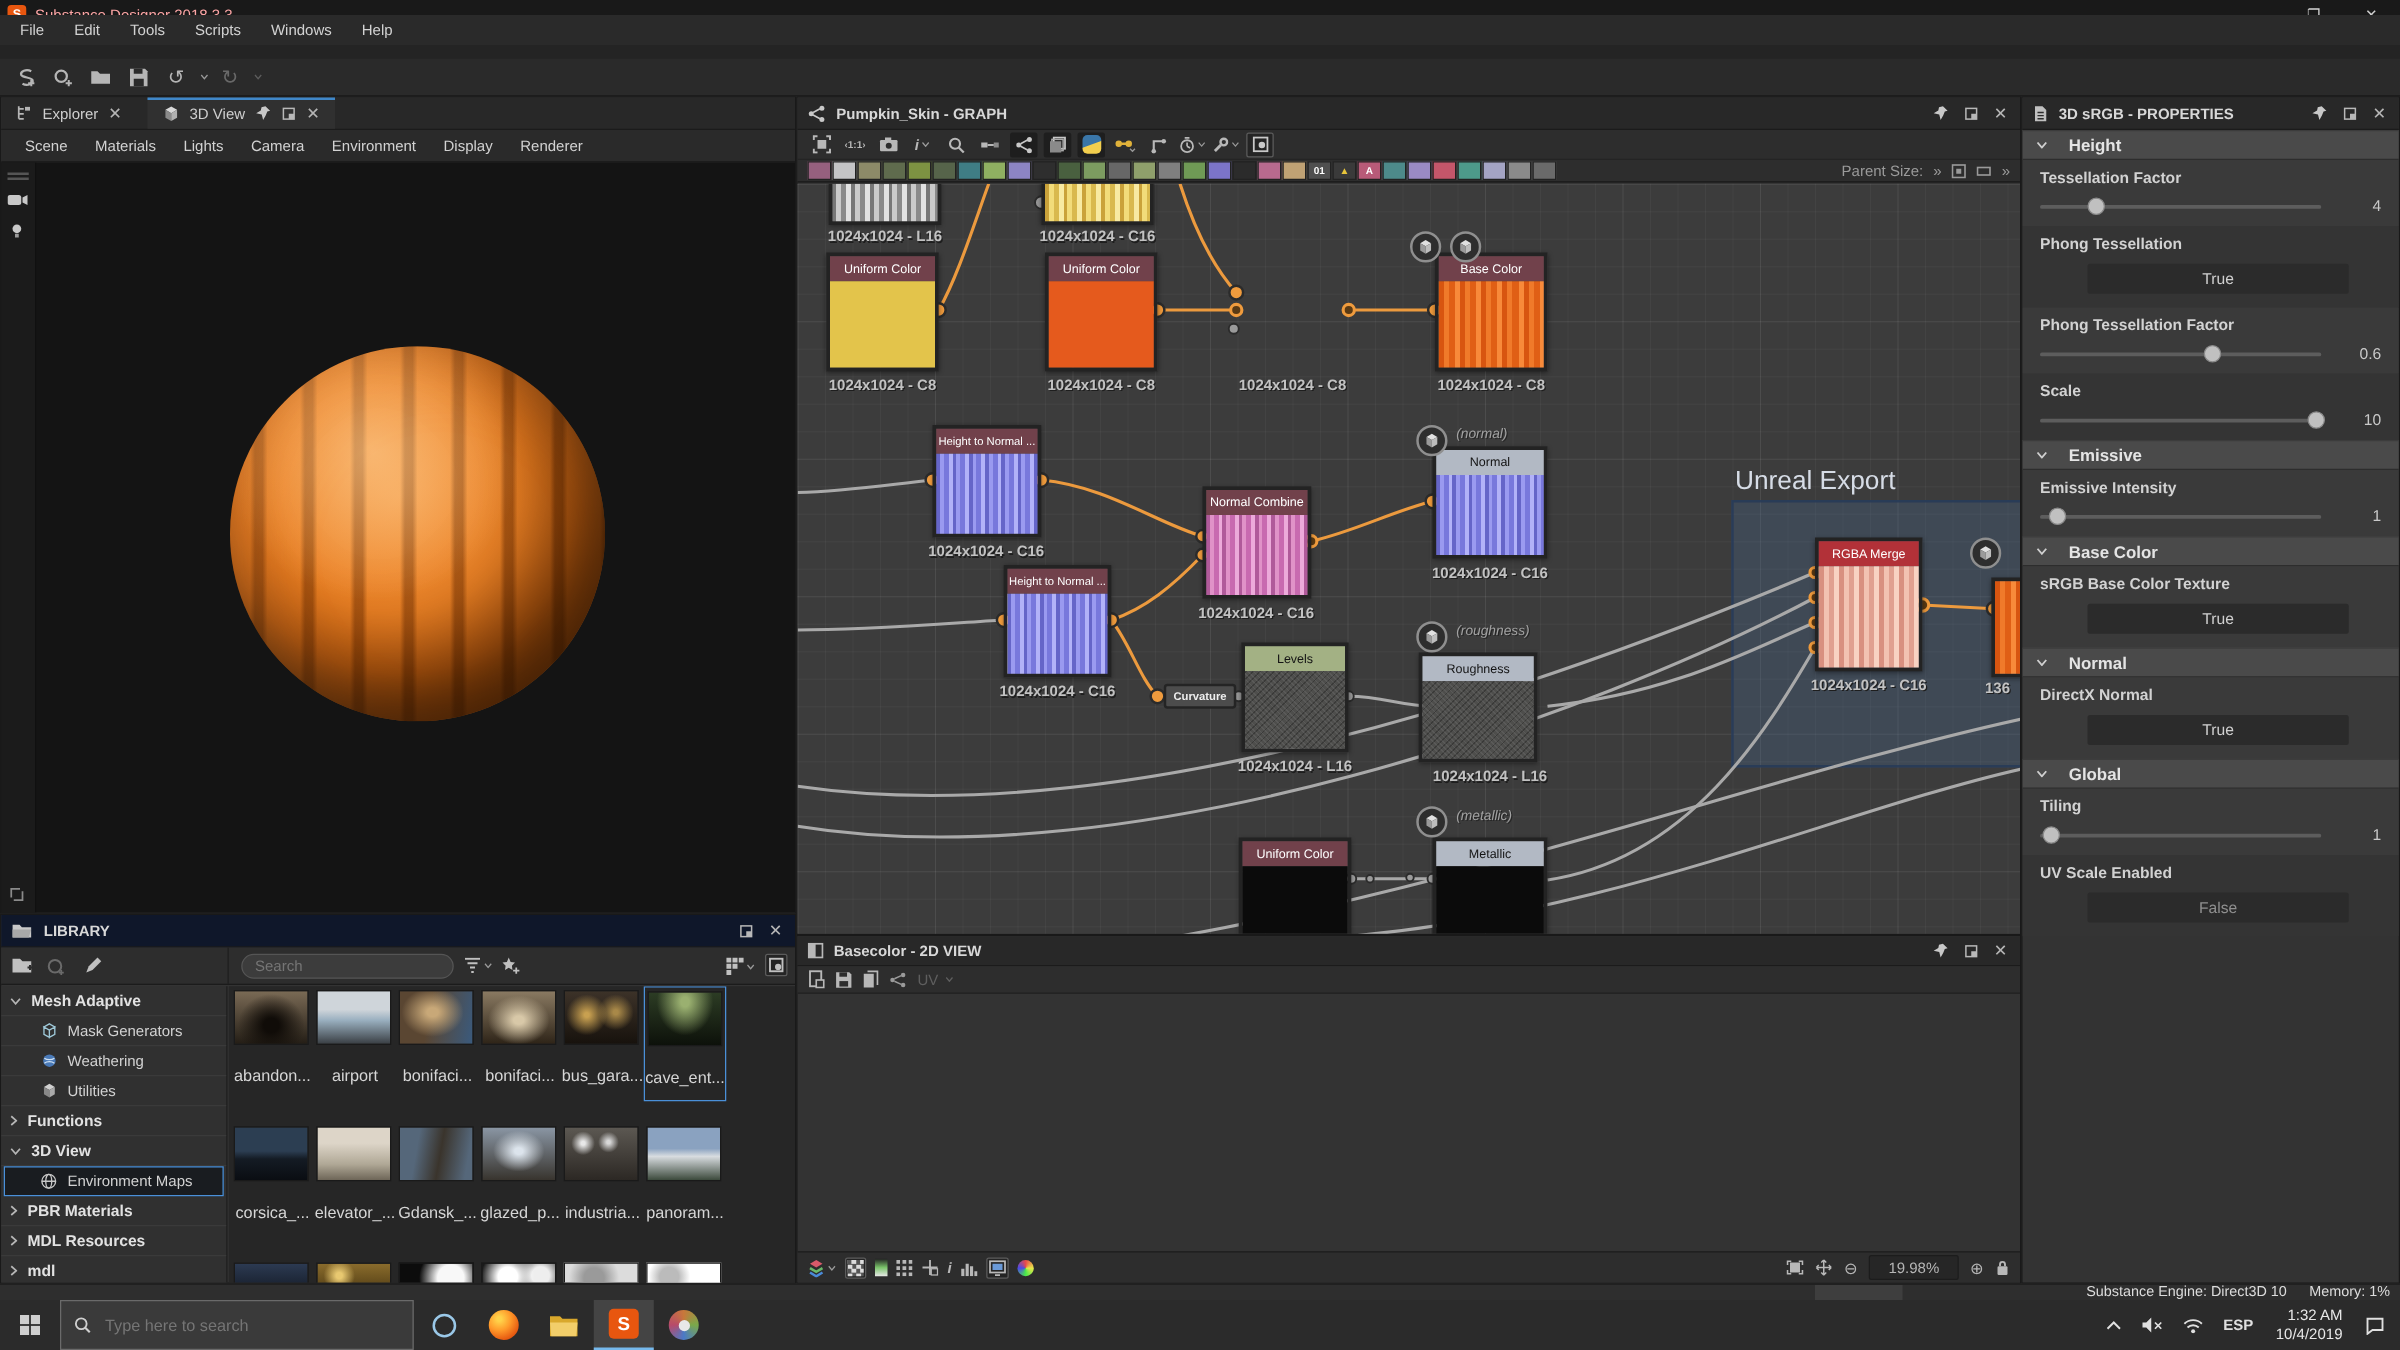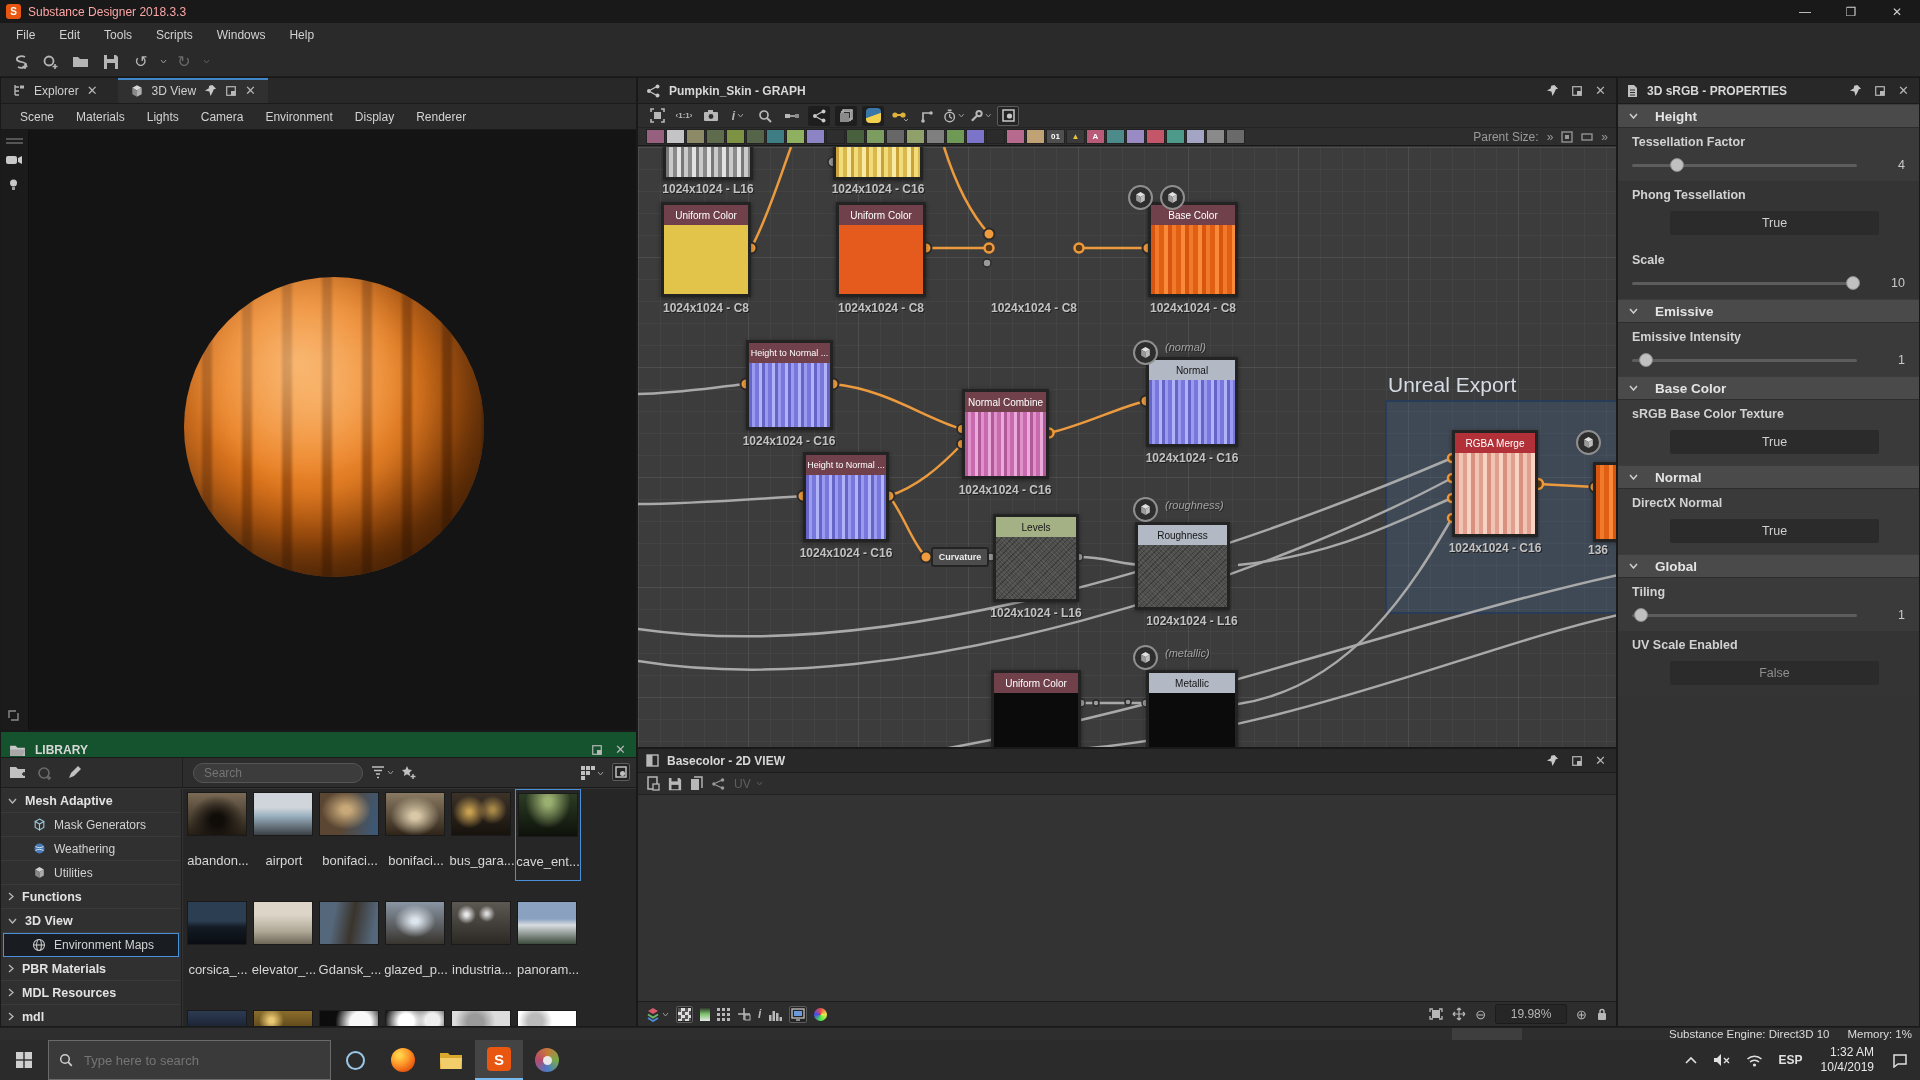--- a/index.html
+++ b/index.html
@@ -8,21 +8,21 @@
 .abs{position:absolute}
 svg{display:block}
 .ic{display:inline-flex;align-items:center;justify-content:center;color:#b5b5b5}
 .cv{margin-left:2px}
 
 #titlebar{left:0;top:0;width:1920px;height:23px;background:#191919;display:flex;align-items:center;padding-left:6px;gap:7px}
 .app-ico{width:15px;height:15px;border-radius:3px;background:#e8560f;color:#fff;font-weight:bold;font-size:10px;display:flex;align-items:center;justify-content:center}
 #titlebar .t{color:#fca5a5;font-size:12px}
 .win-controls{margin-left:auto;display:flex;height:100%}
 .win-btn{width:46px;display:flex;align-items:center;justify-content:center;color:#cfcfcf;font-size:12px}
-#menubar{left:0;top:23px;width:1920px;height:24px;background:#2a2a2a;display:flex;align-items:center;padding-left:4px}
+#menubar{left:0;top:12px;width:1920px;height:24px;background:#2a2a2a;display:flex;align-items:center;padding-left:4px}
 .menu-item{padding:0 12px;height:100%;display:flex;align-items:center;color:#d2d2d2}
 #maintoolbar{left:0;top:47px;width:1920px;height:30px;background:#2a2a2a;border-bottom:1px solid #1c1c1c;display:flex;align-items:center;padding-left:8px;gap:4px}
 .tb{width:26px;height:24px;border-radius:2px}
 .dim{opacity:.45}
 
 .panel{position:absolute;background:#333;border:1px solid #191919}
 .ptabs{height:26px;background:#282828;border-bottom:1px solid #1b1b1b;display:flex;align-items:center;padding-left:8px;gap:8px}
 .ptitle{font-weight:bold;font-size:12px;color:#d8d8d8;white-space:nowrap}
 .pright{margin-left:auto;display:flex;align-items:center;gap:12px;padding-right:10px;color:#b5b5b5}
 .xg{font-size:13px;color:#b5b5b5}
@@ -89,21 +89,21 @@
 .prow{padding:7px 14px 9px 14px}
 .pr-a{background:#3a3a3a}.pr-b{background:#343434}
 .plabel{font-weight:bold;color:#d2d2d2;font-size:12.5px;margin-bottom:9px}
 .sliderline{display:flex;align-items:center;gap:12px}
 .track{position:relative;flex:1;height:3px;background:#5d5d5d;border-radius:2px}
 .knob{position:absolute;top:-6px;width:14px;height:14px;border-radius:50%;background:#c0c0c0;border:1px solid #8a8a8a}
 .pval{width:36px;text-align:right;color:#c9c9c9;font-size:12.5px}
 .pbtn{margin:1px 26px 2px 38px;height:24px;background:#2b2b2b;border-radius:2px;display:flex;align-items:center;justify-content:center;color:#d0d0d0;font-size:12.5px}
 .pbtn.off{color:#8f8f8f}
 
-#lib-header{height:26px;background:#14532d;border-bottom:1px solid #1b1b1b;display:flex;align-items:flex-end;gap:9px;padding-left:8px}
+#lib-header{height:26px;background:#0f172a;border-bottom:1px solid #1b1b1b;display:flex;align-items:center;gap:9px;padding-left:8px}
 #lib-toolbar{position:relative;height:30px;background:#2d2d2d;border-bottom:1px solid #1b1b1b}
 #lib-tree{position:absolute;left:0;top:57px;width:181px;bottom:0;border-right:1px solid #1e1e1e;background:#303030}
 .trow{display:flex;align-items:center;height:24px;border-bottom:1px solid #3a3a3a;padding-left:7px;gap:8px;color:#d2d2d2}
 .trow .lbl{white-space:nowrap}
 .trow.top .lbl{font-weight:bold;color:#e2e2e2;font-size:12.5px}
 .trow.child{padding-left:10px}
 .trow.sel{border:1px solid #4a90d9;background:#191c20}
 #lib-grid{position:absolute;left:182px;top:57px;right:0;bottom:0;background:#262626;overflow:hidden}
 .tcell{position:absolute;width:66px;height:92px}
 .tcell.sel{border:1px solid #4a90d9}
@@ -1032,20 +1032,29 @@
           <div class="track">
             <span class="knob" style="left:17%"></span>
           </div>
           <span class="pval">4</span>
         </div>
     </div>
     <div class="prow pr-b">
       <div class="plabel">Phong Tessellation</div>
       <div class="pbtn">True</div>
     </div>
+    <div class="prow pr-a">
+      <div class="plabel">Phong Tessellation Factor</div>
+      <div class="sliderline">
+          <div class="track">
+            <span class="knob" style="left:58%"></span>
+          </div>
+          <span class="pval">0.6</span>
+        </div>
+    </div>
     <div class="prow pr-b">
       <div class="plabel">Scale</div>
       <div class="sliderline">
           <div class="track">
             <span class="knob" style="left:95%"></span>
           </div>
           <span class="pval">10</span>
         </div>
     </div>
 

